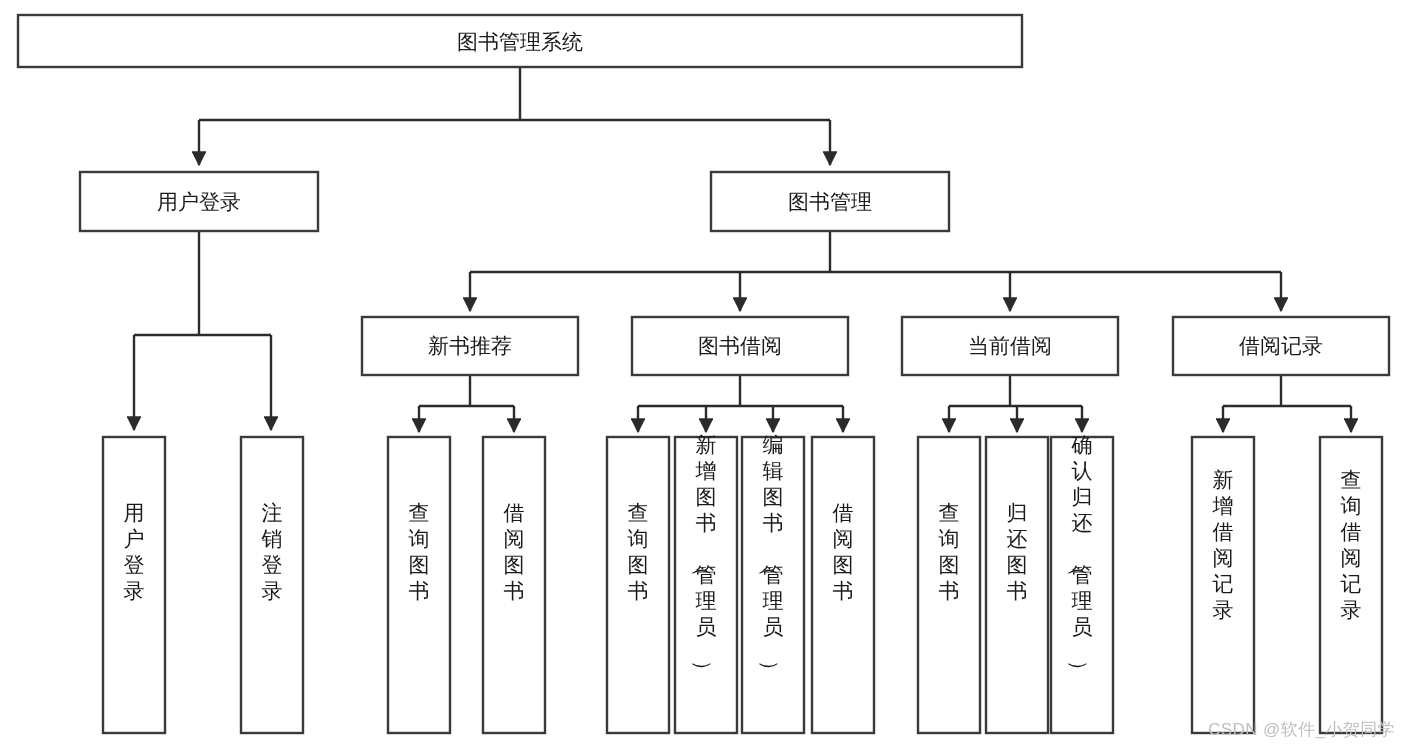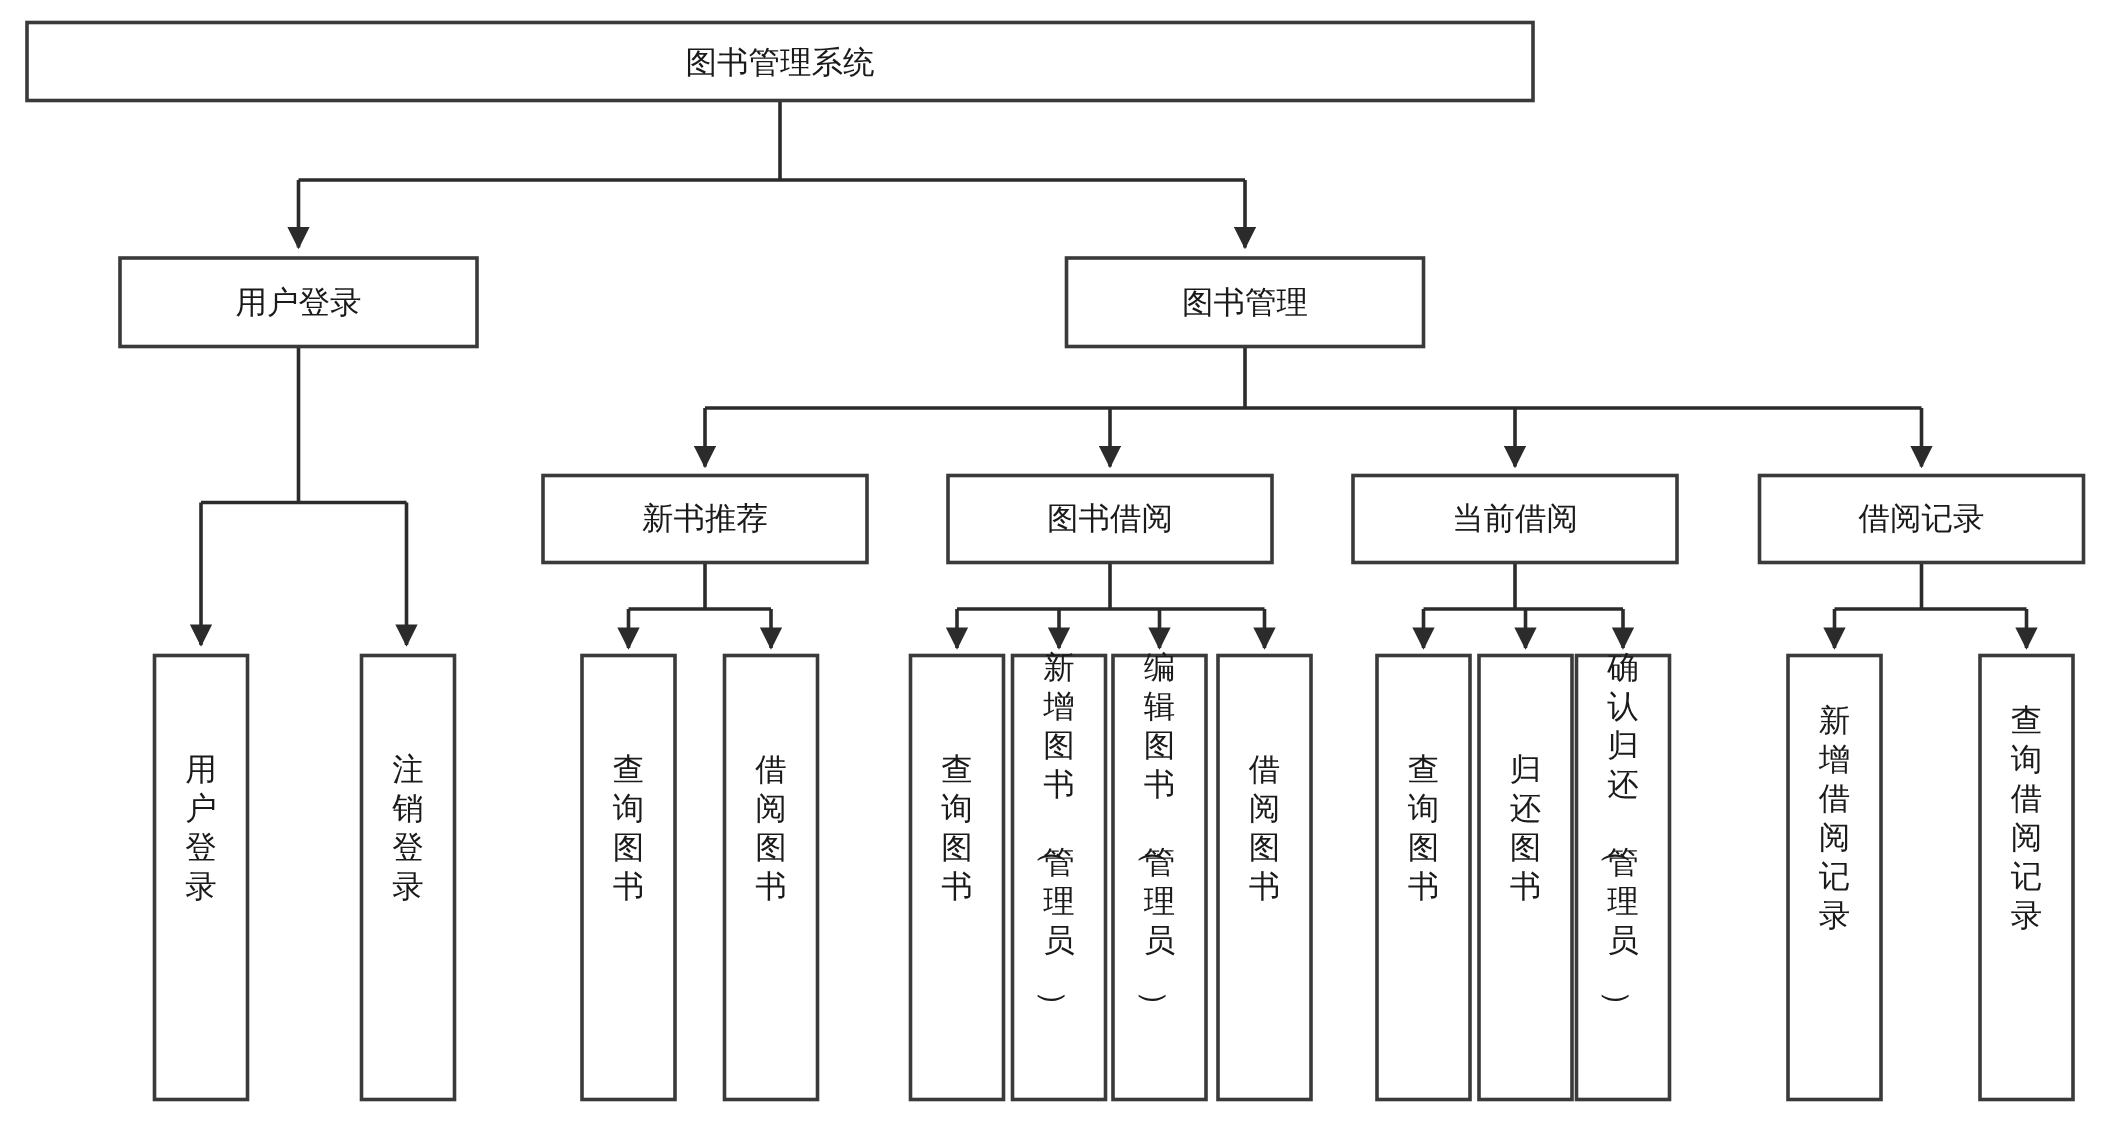--- a/index.html
+++ b/index.html
@@ -204,13 +204,14 @@
     <g>
       <rect class="node-box" x="1192" y="437" width="62" height="296"></rect>
       <text class="node-label-v" x="1223" y="487"><tspan x="1223" dy="0">新</tspan><tspan x="1223" dy="26">增</tspan><tspan x="1223" dy="26">借</tspan><tspan x="1223" dy="26">阅</tspan><tspan x="1223" dy="26">记</tspan><tspan x="1223" dy="26">录</tspan></text>
     </g>
     <g>
       <rect class="node-box" x="1320" y="437" width="62" height="296"></rect>
       <text class="node-label-v" x="1351" y="487"><tspan x="1351" dy="0">查</tspan><tspan x="1351" dy="26">询</tspan><tspan x="1351" dy="26">借</tspan><tspan x="1351" dy="26">阅</tspan><tspan x="1351" dy="26">记</tspan><tspan x="1351" dy="26">录</tspan></text>
     </g>
   </svg>
 
+  <div class="watermark-text">CSDN @软件_小贺同学</div>
 </div>
 
 </body></html>

